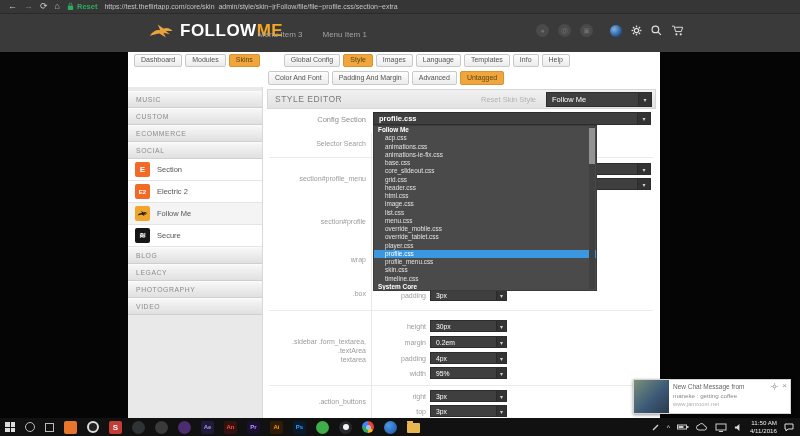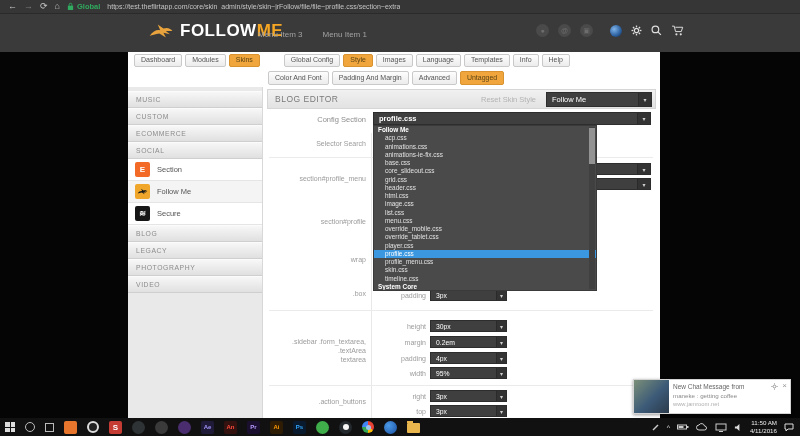--- a/index.html
+++ b/index.html
@@ -155,21 +155,21 @@
   <div class="browser-bar">
     <span class="nav-glyph">←</span>
     <span class="nav-glyph dim">→</span>
     <span class="nav-glyph">⟳</span>
     <span class="nav-glyph">⌂</span>
     <span class="secure-chip">
       <svg width="7" height="9" viewBox="0 0 8 10">
           <rect x="1" y="4" width="6" height="5" fill="#2faa5e"></rect>
           <path d="M2.5 4 V2.8 a1.5 1.5 0 0 1 3 0 V4" fill="none" stroke="#2faa5e"></path>
         </svg>
-      <span class="secure-text">Global</span>
+      <span class="secure-text">Reset</span>
     </span>
     <span class="url-text">https://test.theflirtapp.com/core/skin_admin/style/skin~jrFollow/file/file~profile.css/section~extra</span>
   </div>
   <div class="scroll-remnant"></div>
 
   <div class="site-header">
     <div class="logo-wrap">
       <svg class="logo-eagle" viewBox="0 0 32 24">
           <path fill="#e8a33d" d="M2 18 C6 12 11 10 15 11 L12 4 L19 9 C24 7 28 9 30 12 L22 12 L27 16 L19 14 L22 20 L14 15 C9 16 5 17 2 18 Z"></path>
         </svg>
@@ -235,20 +235,24 @@
 
       <div class="sidebar">
         <div class="acc-header">MUSIC</div>
         <div class="acc-header">CUSTOM</div>
         <div class="acc-header">ECOMMERCE</div>
         <div class="acc-header">SOCIAL</div>
         <div class="skin-row">
           <span class="skin-badge badge-electric">E</span>
           <span class="skin-label">Section</span>
         </div>
+        <div class="skin-row">
+          <span class="skin-badge badge-electric2">E2</span>
+          <span class="skin-label">Electric 2</span>
+        </div>
         <div class="skin-row selected">
           <span class="skin-badge badge-follow">
               <svg width="11" height="9" viewBox="0 0 32 24">
                 <path fill="#1a1a1a" d="M2 18 C6 12 11 10 15 11 L12 4 L19 9 C24 7 28 9 30 12 L22 12 L27 16 L19 14 L22 20 L14 15 C9 16 5 17 2 18 Z"></path>
               </svg>
             </span>
           <span class="skin-label">Follow Me</span>
         </div>
         <div class="skin-row">
           <span class="skin-badge badge-ninja">≋</span>
@@ -256,21 +260,21 @@
         </div>
         <div class="acc-header">BLOG</div>
         <div class="acc-header">LEGACY</div>
         <div class="acc-header">PHOTOGRAPHY</div>
         <div class="acc-header">VIDEO</div>
       </div>
 
       <div class="main">
 
         <div class="editor-bar">
-          <span class="editor-title">BLOG EDITOR</span>
+          <span class="editor-title">STYLE EDITOR</span>
           <span class="editor-spacer"></span>
           <span class="reset-btn">Reset Skin Style</span>
           <span class="dark-select skin-select">
             <span class="val">Follow Me</span>
             <span class="arrow">▾</span>
           </span>
         </div>
 
         <div class="section-row-label">Config Section</div>
         <div class="dark-select section-select">

